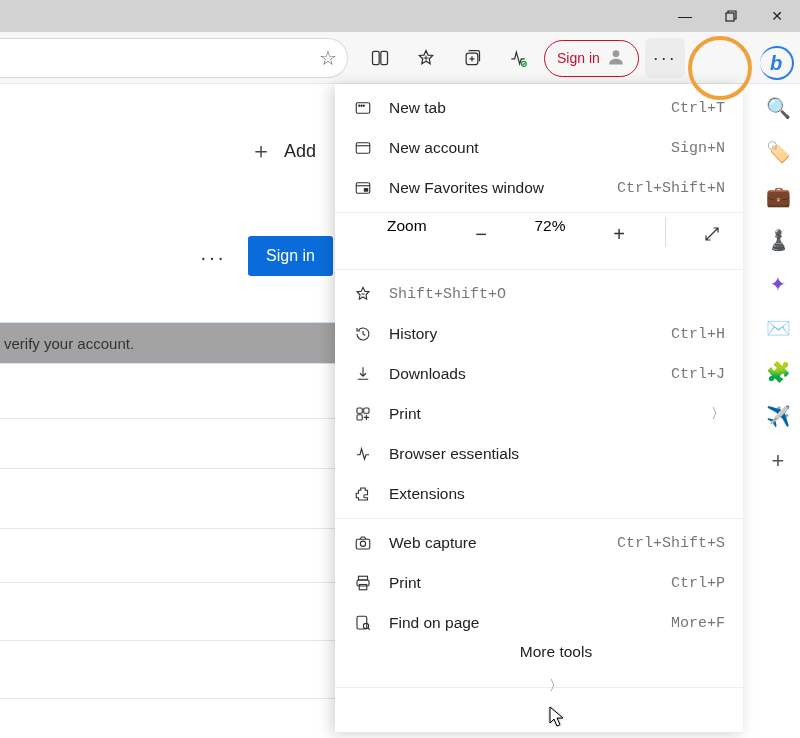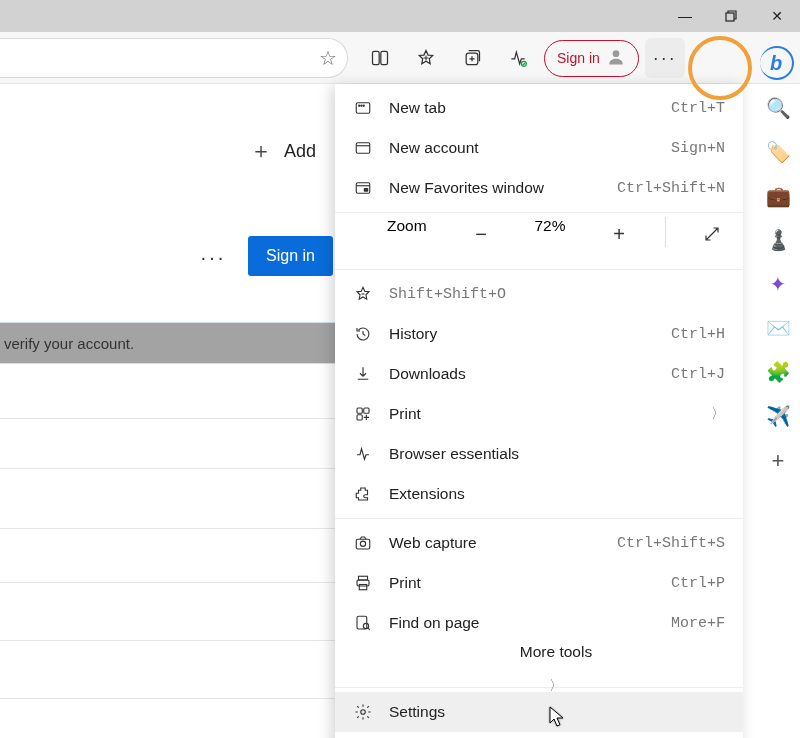--- a/index.html
+++ b/index.html
@@ -298,29 +298,20 @@
     <span class="shortcut">More+F</span>
   </div>
 
   <div class="menu-item noicon">
     <span class="lbl">More tools</span>
     <span class="chev">〉</span>
   </div>
 
   <div class="menu-sep"></div>
 
-  <div class="menu-item hover">
-    <span class="micon">
-        <svg viewBox="0 0 24 24">
-          <circle cx="12" cy="12" r="3"></circle>
-          <path d="M12 2v3M12 19v3M4.2 4.2l2.1 2.1M17.7 17.7l2.1 2.1M2 12h3M19 12h3M4.2 19.8l2.1-2.1M17.7 6.3l2.1-2.1"></path>
-        </svg>
-      </span>
-    <span class="lbl">Settings</span>
-  </div>
 
   <div class="menu-item">
     
     
     
   </div>
 
 </div>
 
 <div class="cursor">

